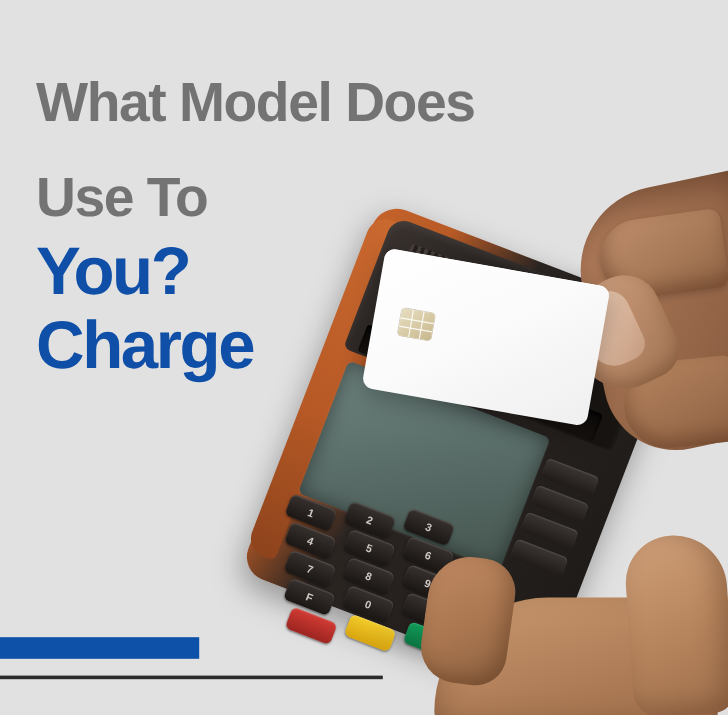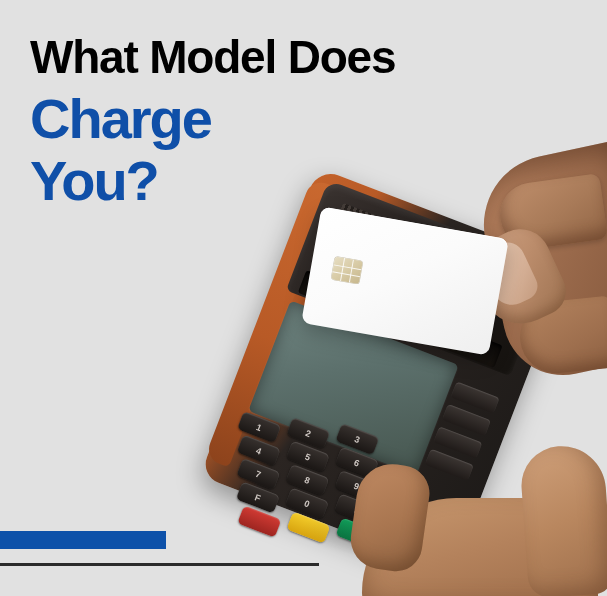--- a/index.html
+++ b/index.html
@@ -26,21 +26,21 @@
   }
   .hl-line {
     display:block;
     font-family:"Liberation Sans", sans-serif;
     font-weight:bold;
     font-size:46px;
     line-height:51px;
     letter-spacing:-1.2px;
     white-space:nowrap;
   }
-  .hl-dark { color:#000000; }
+  .hl-dark { color:#737373;margin-top:28px; }
   .hl-blue {
     color:#0f4fa8;
     font-size:56px;
     line-height:62px;
     letter-spacing:-2px;
   }
   #blue-block { margin-top:5px; }
 
   
   #accent-bar {
@@ -351,22 +351,23 @@
       <div id="palm"></div>
       <div id="finger-left"></div>
       <div id="thumb-bottom">
         
       </div>
     </div>
   </div>
 
   <div id="headline">
     <span class="hl-line hl-dark">What Model Does</span>
+    <span class="hl-line hl-dark">Use To</span>
     <div id="blue-block">
+      <span class="hl-line hl-blue">You?</span>
       <span class="hl-line hl-blue">Charge</span>
-      <span class="hl-line hl-blue">You?</span>
     </div>
   </div>
 
   <div id="accent-bar"></div>
   <div id="accent-rule"></div>
 
 </div>
 
 </body></html>

